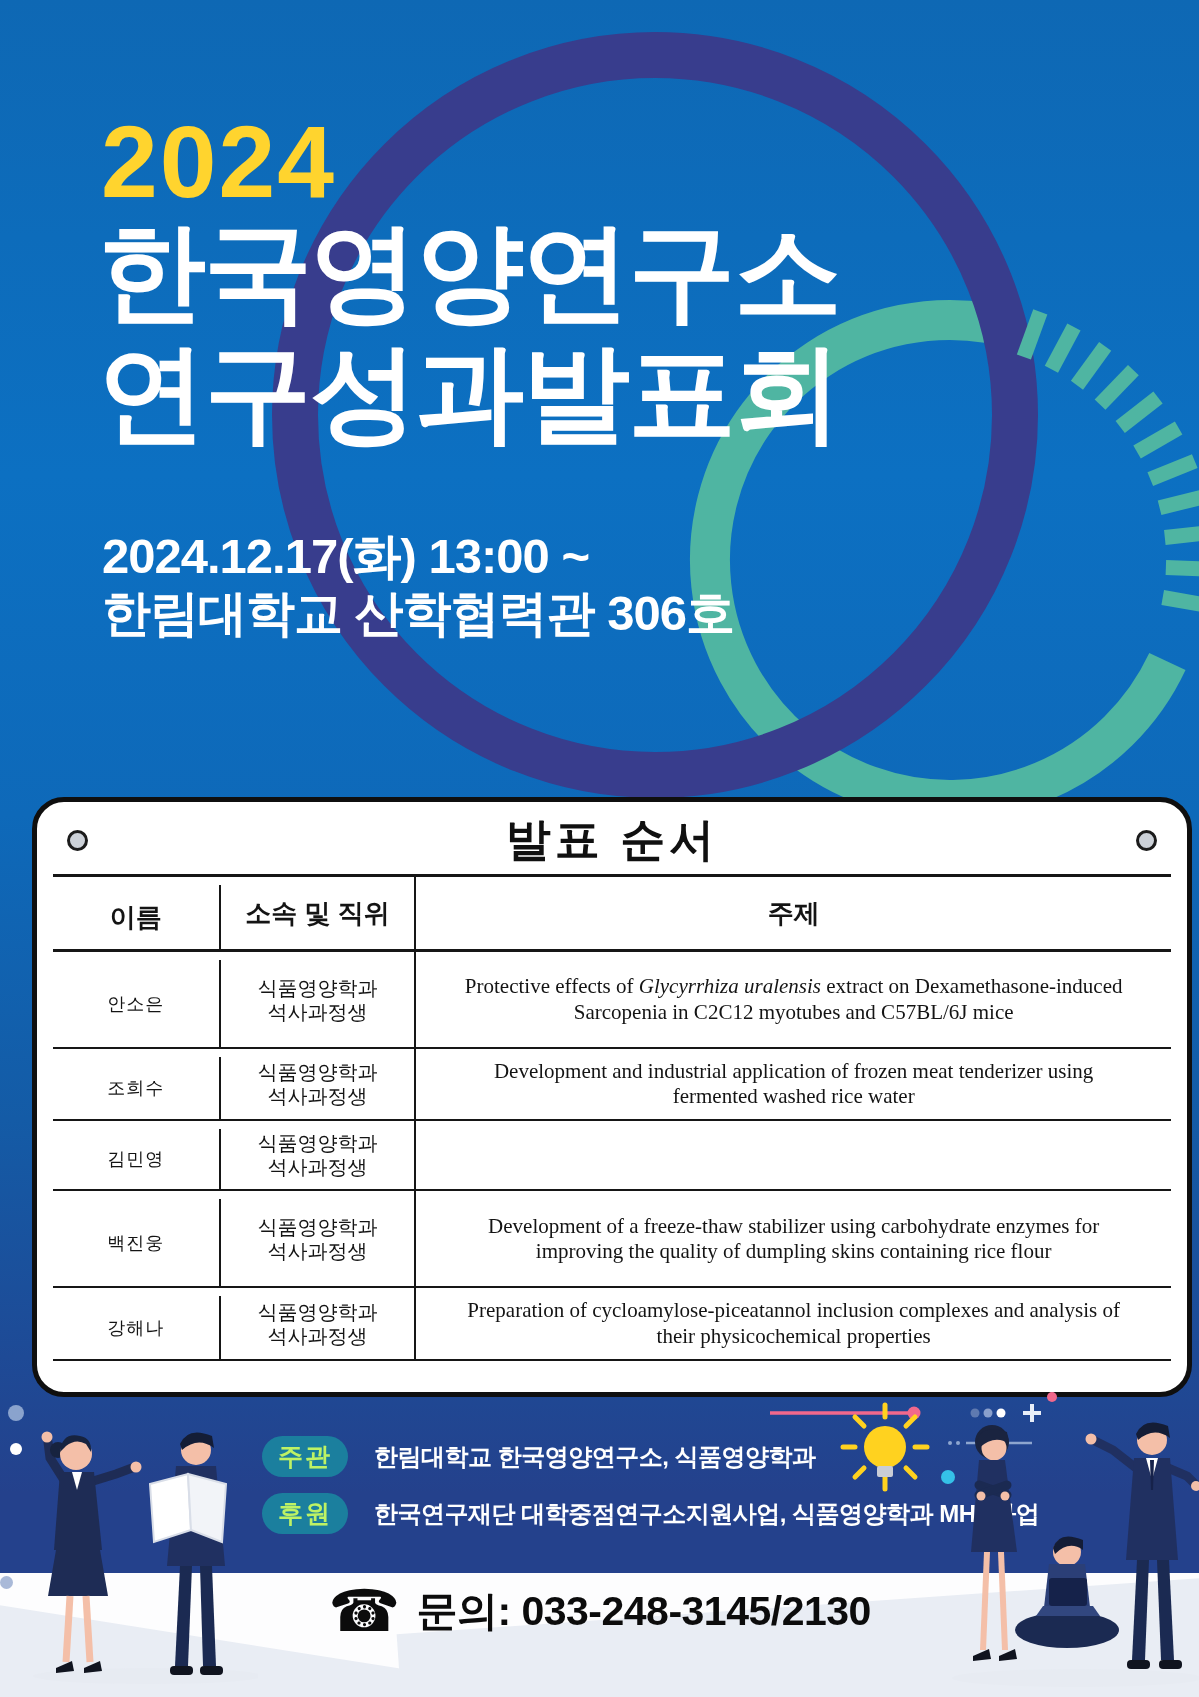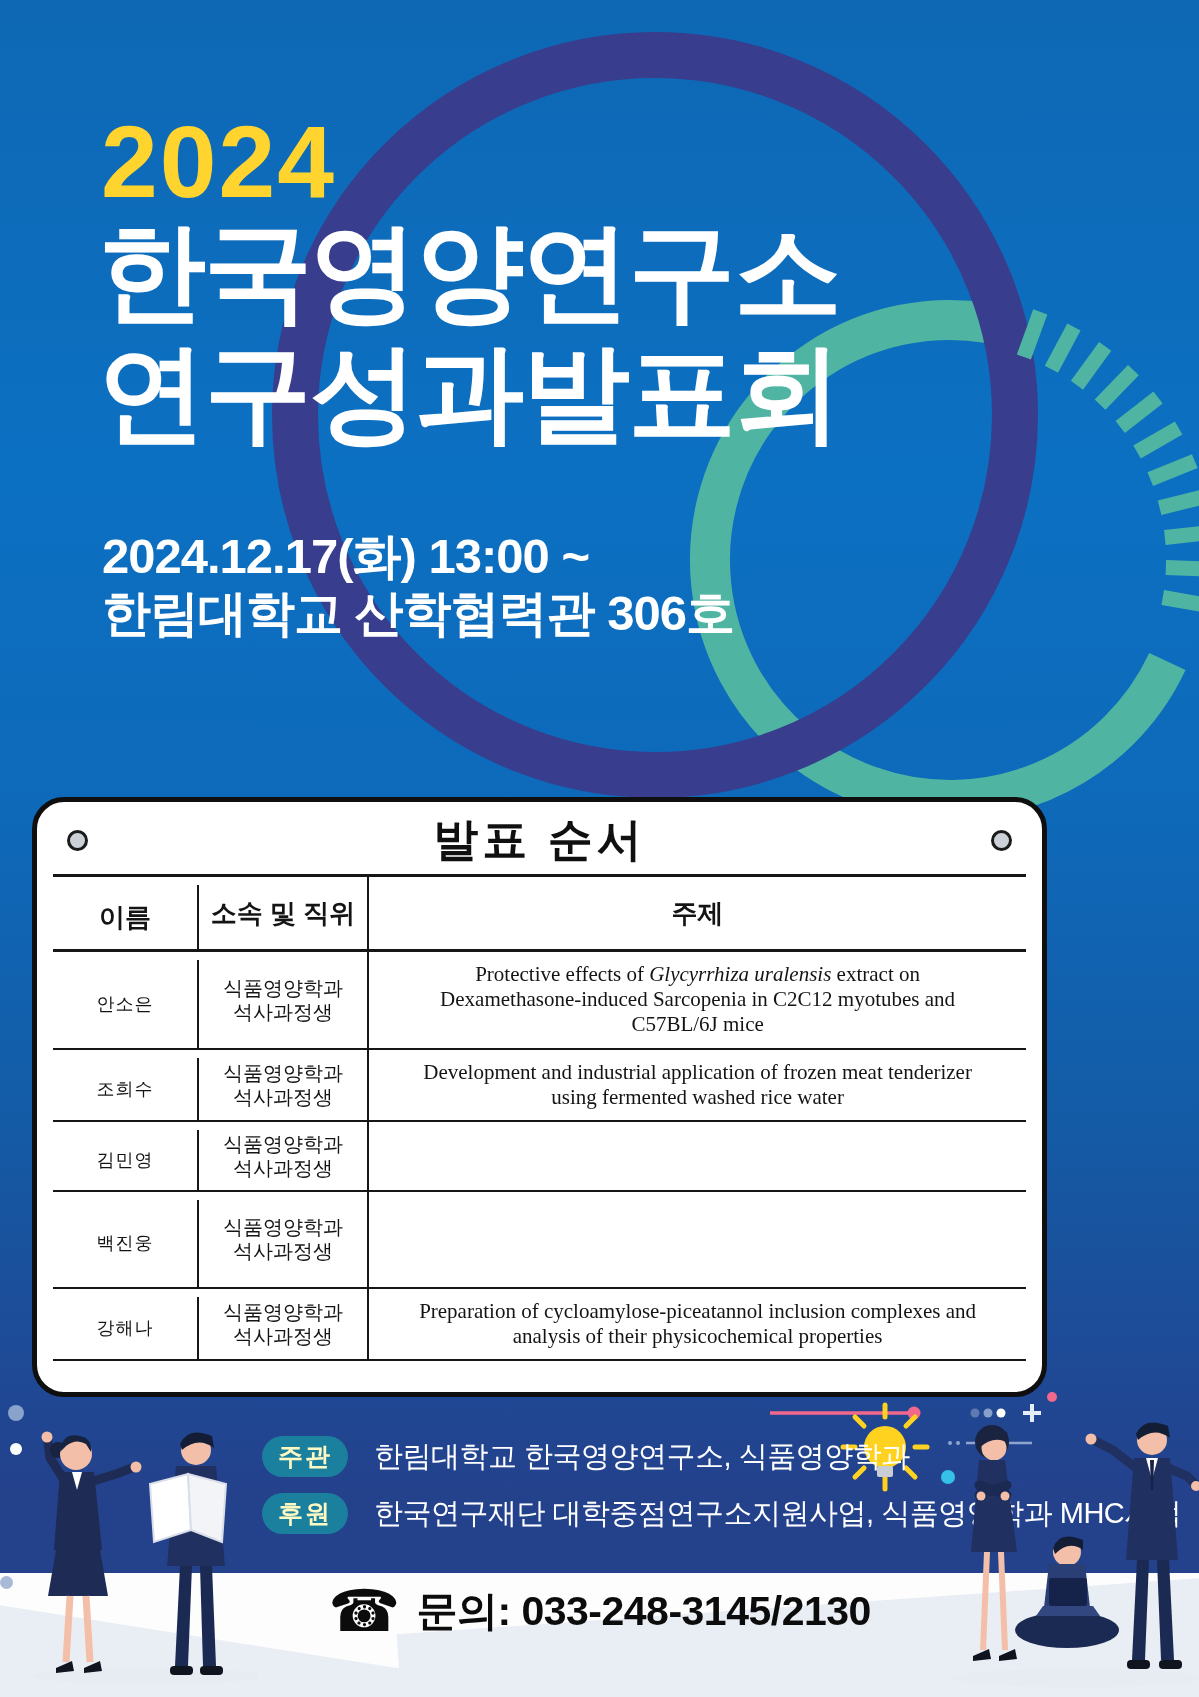--- a/index.html
+++ b/index.html
@@ -11,21 +11,21 @@
   svg{display:block}
   .decor-rings{position:absolute;left:0;top:0;pointer-events:none;}
   .year{
     position:absolute;left:101px;top:104px;
     font-size:102px;font-weight:800;color:#ffd42e;letter-spacing:2px;
   }
   .title{position:absolute;left:98px;top:212px;color:#ffffff;font-weight:900;line-height:1.12;font-size:108px;letter-spacing:-2px;}
   .when-where{position:absolute;left:102px;top:528px;color:#ffffff;font-weight:700;font-size:49px;line-height:1.16;letter-spacing:-1px;}
   
   .card{
-    position:absolute;left:32px;top:797px;width:1015px;height:600px;box-sizing:border-box;
+    position:absolute;left:32px;top:797px;width:1160px;height:600px;box-sizing:border-box;
     background:#ffffff;border:5px solid #0f0f0f;border-radius:32px;
   }
   .card-title{
     position:absolute;left:0;right:0;top:8px;text-align:center;
     font-size:45px;font-weight:700;color:#101010;letter-spacing:4px;
   }
   .rivet{position:absolute;top:28px;width:15px;height:15px;border-radius:50%;background:#ccd1d8;border:3.5px solid #1b1b1b;}
   .rivet.l{left:30px}.rivet.r{right:30px}
   .sch-table{position:absolute;left:16px;right:16px;top:72px;color:#141414;}
   .trow{display:flex;align-items:stretch;border-bottom:2px solid #161616;}
@@ -40,24 +40,24 @@
   .aff{font-size:20px;line-height:1.2;}
   .topic{font-size:21px;line-height:1.2;font-weight:500;font-family:Liberation Serif, serif;}
   .topic .it{font-style:italic;}
   .trow.r2l{min-height:69px;box-sizing:border-box;}
   .trow.r3l{min-height:97px;box-sizing:border-box;}
   
   .pill-row{position:absolute;left:262px;display:flex;align-items:center;z-index:5;}
   .pill-row.host{top:1436px;}
   .pill-row.sponsor{top:1493px;}
   .pill{
-    width:86px;height:41px;border-radius:22px;background:#1b7f9e;color:#fef9c3;
+    width:86px;height:41px;border-radius:22px;background:#1b7f9e;color:#bef264;
     display:flex;align-items:center;justify-content:center;font-size:25px;font-weight:700;letter-spacing:2px;
   }
-  .pill-text{margin-left:26px;color:#fff;font-size:29px;font-weight:400;letter-spacing:-0.5px;white-space:nowrap;}
+  .pill-text{margin-left:26px;color:#fff;font-size:24px;font-weight:700;letter-spacing:-0.5px;white-space:nowrap;}
   .dot{position:absolute;border-radius:50%;z-index:4;}
   .dot1{left:8px;top:1405px;width:16px;height:16px;background:#8aa3cd;}
   .dot2{left:10px;top:1443px;width:12px;height:12px;background:#ffffff;}
   .dot3{left:0px;top:1576px;width:13px;height:13px;background:#a9b9d8;}
   .bulb-decor{position:absolute;left:770px;top:1385px;z-index:4;pointer-events:none;}
   
   .bottom-strip{position:absolute;left:0;top:1573px;width:1199px;height:124px;background:#fdfdfe;overflow:hidden;z-index:3;}
   .streak{position:absolute;background:#e9edf4;}
   .s1{left:-60px;top:60px;width:460px;height:140px;transform:rotate(9deg);}
   .s2{left:400px;top:28px;width:950px;height:130px;transform:rotate(-4deg);}
@@ -156,20 +156,23 @@
       </div>
 
       <div class="trow r3l">
         <div class="tcell c1 name">백진웅</div>
         <div class="tcell c2 aff">
           <div>
             <div>식품영양학과</div>
             <div>석사과정생</div>
           </div>
         </div>
+        <div class="tcell c3 topic">
+          <div><span>Development of a freeze-thaw stabilizer using carbohydrate enzymes for improving the quality of dumpling skins containing rice flour</span><span class="it"></span><span></span></div>
+        </div>
       </div>
 
       <div class="trow r2l">
         <div class="tcell c1 name">강해나</div>
         <div class="tcell c2 aff">
           <div>
             <div>식품영양학과</div>
             <div>석사과정생</div>
           </div>
         </div>

